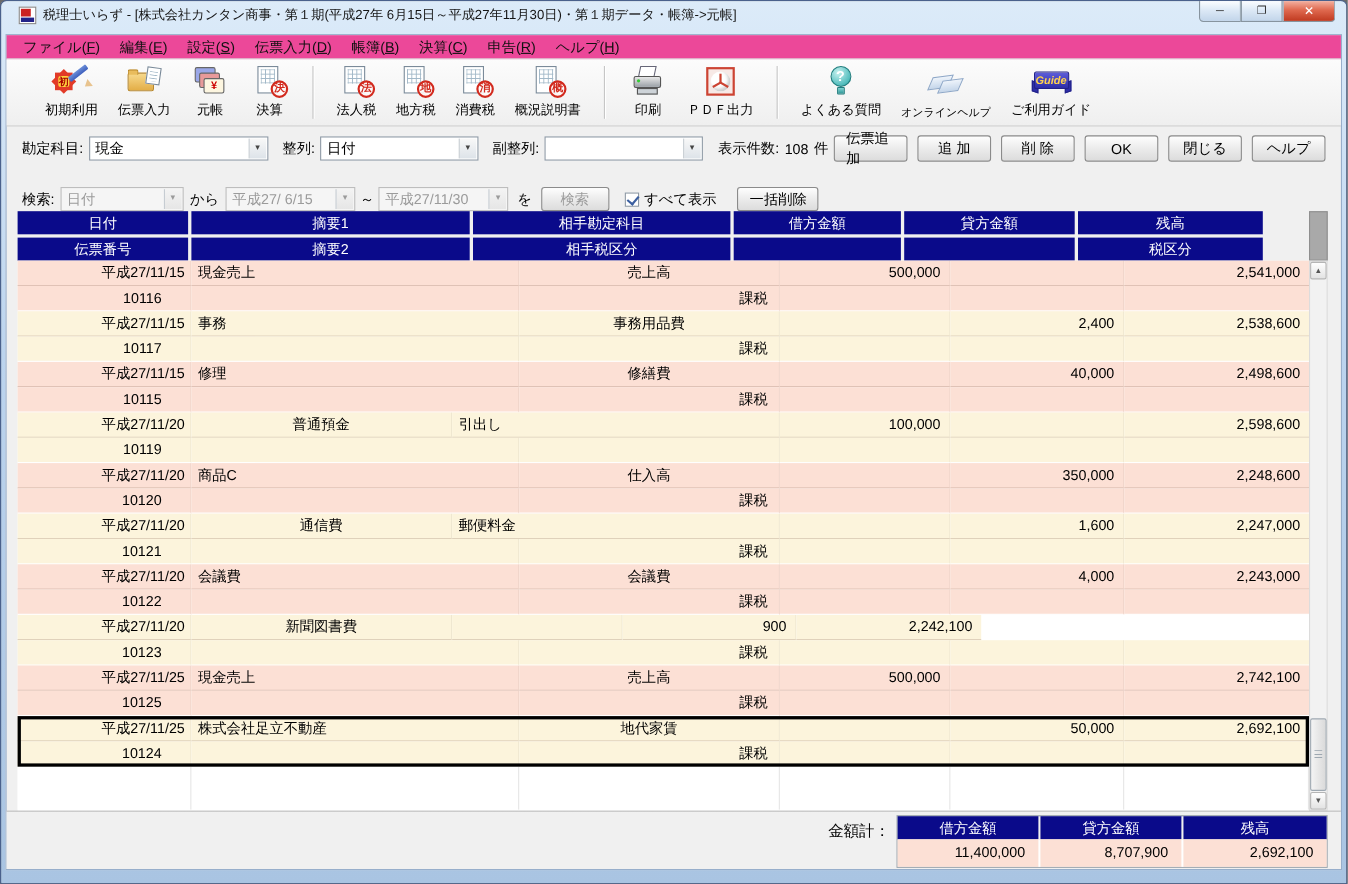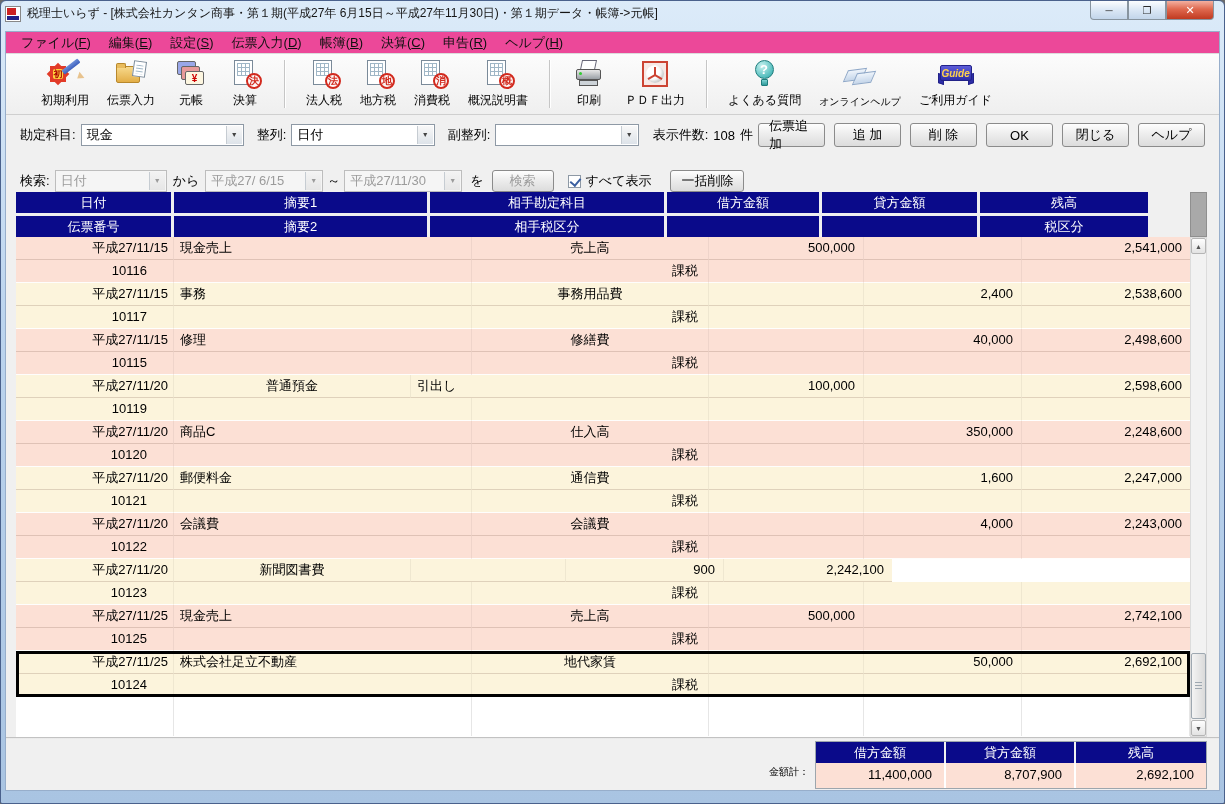--- a/index.html
+++ b/index.html
@@ -2,21 +2,21 @@
 <html><head>
 <meta charset="utf-8">
 <style>
   * { margin:0; padding:0; box-sizing:border-box; font-family:"Liberation Sans","DejaVu Sans",sans-serif; }
   html,body { background:#6b6b6b; }
   .window { width:1225px; height:804px; position:relative; margin:0 auto;
     background:linear-gradient(#dcebf9,#bcd4ee 40%,#a9c4e2); border:1px solid #4a618c;
     border-radius:6px 6px 2px 2px; overflow:hidden; }
 
   
-  .titlebar { height:25px; display:flex; align-items:center; padding:0 4px; gap:6px; }
+  .titlebar { height:25px; display:flex; align-items:center; padding:0 16px; gap:6px; }
   .app-icon { width:16px; height:16px; position:relative; background:#fff; border:1px solid #888; flex:0 0 auto; }
   .app-icon::before { content:""; position:absolute; left:1px; top:1px; width:9px; height:7px; background:#c22; }
   .app-icon::after  { content:""; position:absolute; left:1px; bottom:1px; width:12px; height:4px; background:#228; }
   .title-text { font-size:12px; color:#151515; white-space:nowrap; overflow:hidden; }
   .win-btns { position:absolute; top:0; right:10px; display:flex; }
   .win-btn { width:38px; height:19px; border:1px solid #87949f; border-top:none;
     background:linear-gradient(#fbfdff,#dde9f6 45%,#c2d5ea); display:flex; align-items:center; justify-content:center;
     font-size:10px; color:#2b2b2b; }
   .win-btn.min { border-radius:0 0 0 4px; }
   .win-btn.close { width:48px; color:#fff; font-size:11px;
@@ -135,21 +135,21 @@
   .sbtn.up{top:0;} .sbtn.down{bottom:0;}
   .sthumb { position:absolute; left:0; width:15px; height:66px; top:415px; background:linear-gradient(90deg,#f4f4f4,#dadada);
     border:1px solid #9ea8b1; border-radius:2px; }
   .sthumb::after { content:""; position:absolute; left:3px; right:3px; top:28px; height:8px;
     background:repeating-linear-gradient(#9ea8b1 0 1px,transparent 1px 3px); }
 
   
   .hsep { position:absolute; left:0; right:0; top:705px; height:2px; background:linear-gradient(#aeaeae,#ffffff); }
   .bottom { position:absolute; left:0; right:0; top:707px; bottom:0; background:#f0f0f0;
     display:flex; justify-content:flex-end; align-items:center; padding-right:12px; }
-  .sum-label { font-size:10px; align-self:flex-end; padding:0 6px 11px 0; }
+  .sum-label { font-size:14px; align-self:flex-end; padding:0 6px 25px 0; }
   .sum-table { border:1px solid #9da6ad; background:#f0f0f0; }
   .srow { display:flex; }
   .scell { width:130px; font-size:13px; }
   .srow.h .scell { background:#0a0a8a; color:#fff; text-align:center; height:21px; line-height:21px; border-right:2px solid #f0f0f0; }
   .srow.h .scell:last-child { border-right:none; }
   .srow.v .scell { background:#fce0d5; height:25px; line-height:24px; text-align:right; padding-right:12px; border-right:2px solid #fff; }
   .srow.v .scell:last-child { border-right:none; }
 </style>
 </head>
 <body>
@@ -448,22 +448,22 @@
       <div class="cell c-sum leftc"></div>
       <div class="cell c-acc taxc">課税</div>
       <div class="cell c-deb"></div>
       <div class="cell c-cre"></div>
       <div class="cell c-bal"></div>
     </div>
   </div>
         <div class="entry yellow">
     <div class="line l1">
       <div class="cell c-date datec">平成27/11/20</div>
+      <div class="cell c-acc centerc">通信費</div>
       <div class="cell c-sum leftc">郵便料金</div>
-      <div class="cell c-acc centerc">通信費</div>
       <div class="cell c-deb num"></div>
       <div class="cell c-cre num">1,600</div>
       <div class="cell c-bal num">2,247,000</div>
     </div>
     <div class="line l2">
       <div class="cell c-date slip">10121</div>
       <div class="cell c-sum leftc"></div>
       <div class="cell c-acc taxc">課税</div>
       <div class="cell c-deb"></div>
       <div class="cell c-cre"></div>

